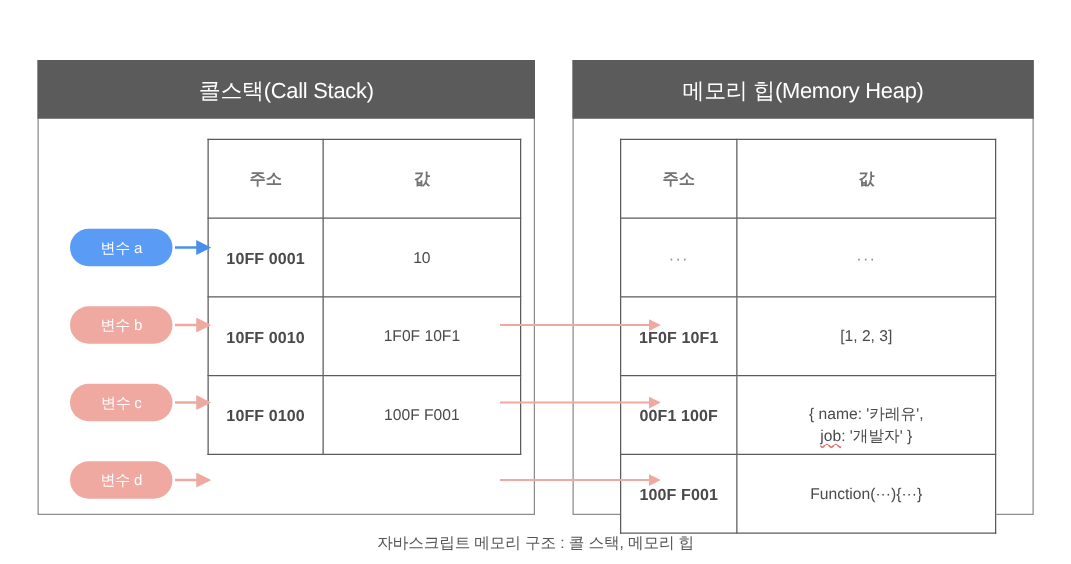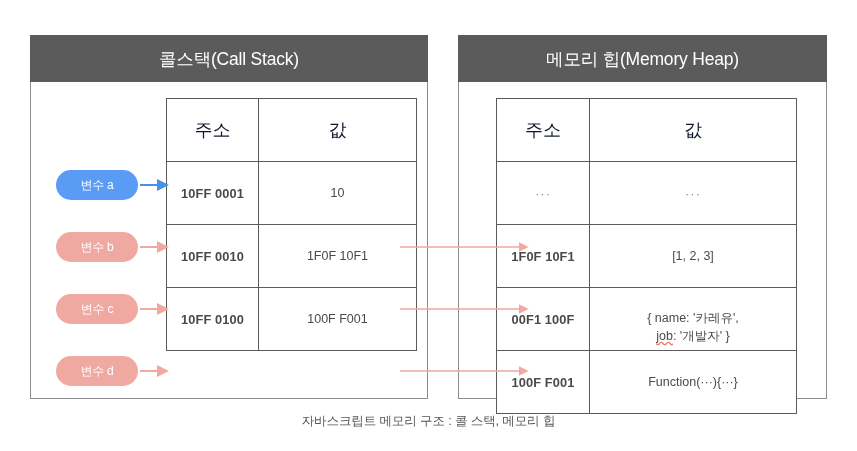--- a/index.html
+++ b/index.html
@@ -10,21 +10,21 @@
   body {
     width: 857px;
     height: 451px;
     position: relative;
     font-family: "Liberation Sans", "DejaVu Sans", sans-serif;
     overflow: hidden;
   }
 
   #canvas {
     position: absolute;
-    left: 0; top: 4px;
+    left: 0; top: 17px;
     width: 857px;
     height: 329px;
   }
 
   
   .panel {
     position: absolute;
     border: 1px solid #8c8c8c;
     background: #ffffff;
     box-sizing: border-box;
@@ -60,23 +60,23 @@
     border: 1.5px solid #5b5b5b;
     height: 62px;
     text-align: center;
     vertical-align: middle;
     color: #4a4a4a;
     font-size: 12.5px;
     padding: 0 4px;
     background: #ffffff;
   }
   .mem-table td.hdr {
-    font-size: 18px;
-    font-weight: 400;
-    color: #0f172a;
+    font-size: 13px;
+    font-weight: 700;
+    color: #737373;
   }
   .mem-table td.addr {
     font-size: 12.8px;
     font-weight: 600;
     letter-spacing: 0.1px;
   }
   .mem-table td.val {
     font-size: 12.5px;
     font-weight: 500;
   }

